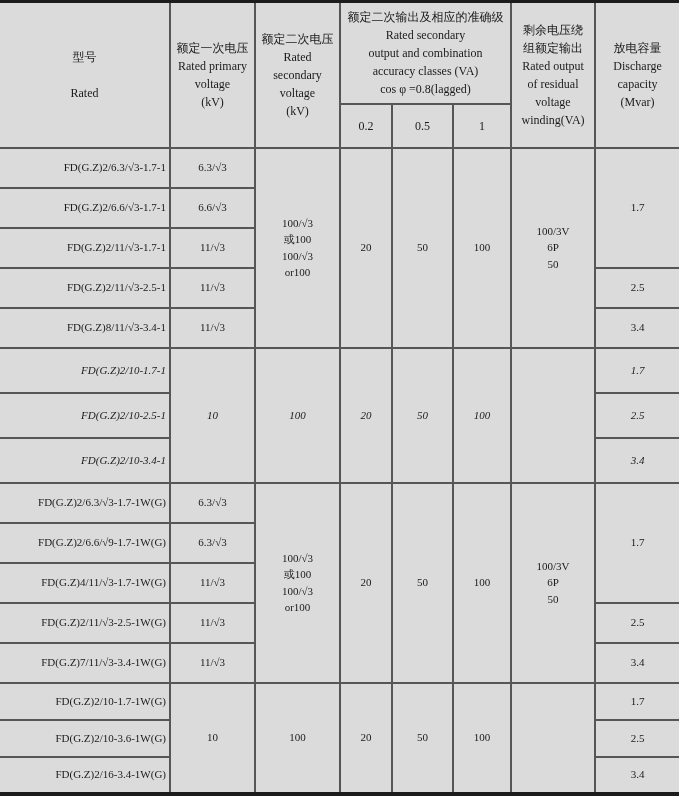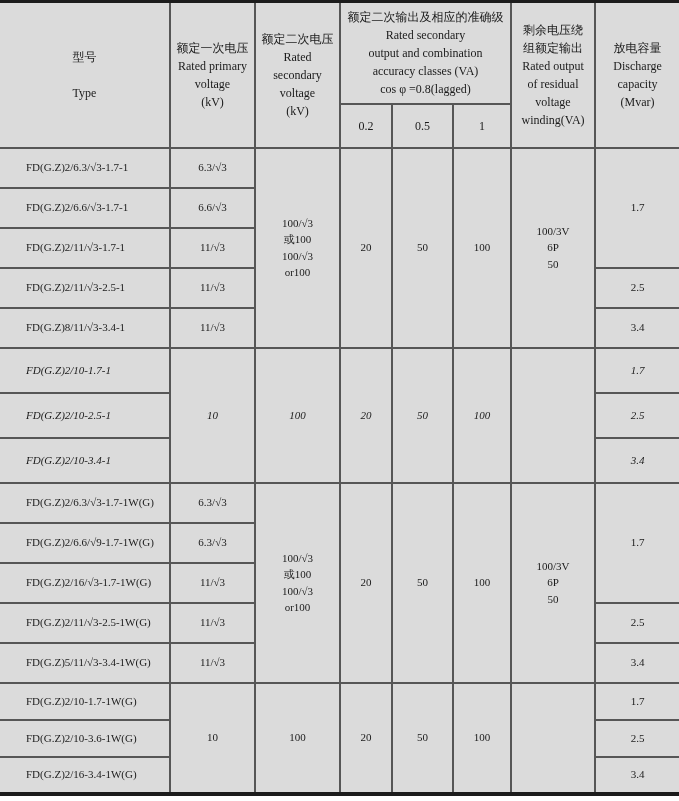--- a/index.html
+++ b/index.html
@@ -31,21 +31,21 @@
     white-space: pre-line;
     font-size: 11px;
     line-height: 1.5;
     padding: 2px 3px;
     overflow: hidden;
   }
   table.spec th { font-size: 12px; }
   table.spec .edge-l { border-left: none; }
   table.spec .edge-r { border-right: none; }
   table.spec .type-cell {
-    text-align: left;
+    text-align: right;
     padding-left: 26px;
     white-space: nowrap;
   }
   tr.hdr1 { height: 102px; }
   tr.hdr2 { height: 44px; }
   tr.g13  { height: 40px; }
   tr.g2   { height: 45px; font-style: italic; }
   tr.g4   { height: 37px; }
 </style>
 </head>
@@ -61,21 +61,21 @@
         <col style="width:61px">
         <col style="width:58px">
       <col style="width:84px">
         <col style="width:84px">
     </colgroup>
 
     <tbody>
         <tr class="hdr1">
       <th class="edge-l" rowspan="2">型号
 
-Type</th>
+Rated</th>
       <th rowspan="2">额定一次电压
 Rated primary
 voltage
 (kV)</th>
       <th rowspan="2">额定二次电压
 Rated secondary
 voltage
 (kV)</th>
       <th colspan="3">额定二次输出及相应的准确级
 Rated secondary
@@ -165,30 +165,30 @@
       <td rowspan="5">100/3V
 6P
 50</td>
       <td class="edge-r" rowspan="3">1.7</td>
     </tr>
     <tr class="g13">
       <td class="edge-l type-cell">FD(G.Z)2/6.6/√9-1.7-1W(G)</td>
       <td>6.3/√3</td>
     </tr>
     <tr class="g13">
-      <td class="edge-l type-cell">FD(G.Z)2/16/√3-1.7-1W(G)</td>
+      <td class="edge-l type-cell">FD(G.Z)4/11/√3-1.7-1W(G)</td>
       <td>11/√3</td>
     </tr>
     <tr class="g13">
       <td class="edge-l type-cell">FD(G.Z)2/11/√3-2.5-1W(G)</td>
       <td>11/√3</td>
       <td class="edge-r">2.5</td>
     </tr>
     <tr class="g13">
-      <td class="edge-l type-cell">FD(G.Z)5/11/√3-3.4-1W(G)</td>
+      <td class="edge-l type-cell">FD(G.Z)7/11/√3-3.4-1W(G)</td>
       <td>11/√3</td>
       <td class="edge-r">3.4</td>
     </tr>
 
     <tr class="g4">
       <td class="edge-l type-cell">FD(G.Z)2/10-1.7-1W(G)</td>
       <td rowspan="3">10</td>
       <td rowspan="3">100</td>
       <td rowspan="3">20</td>
       <td rowspan="3">50</td>

